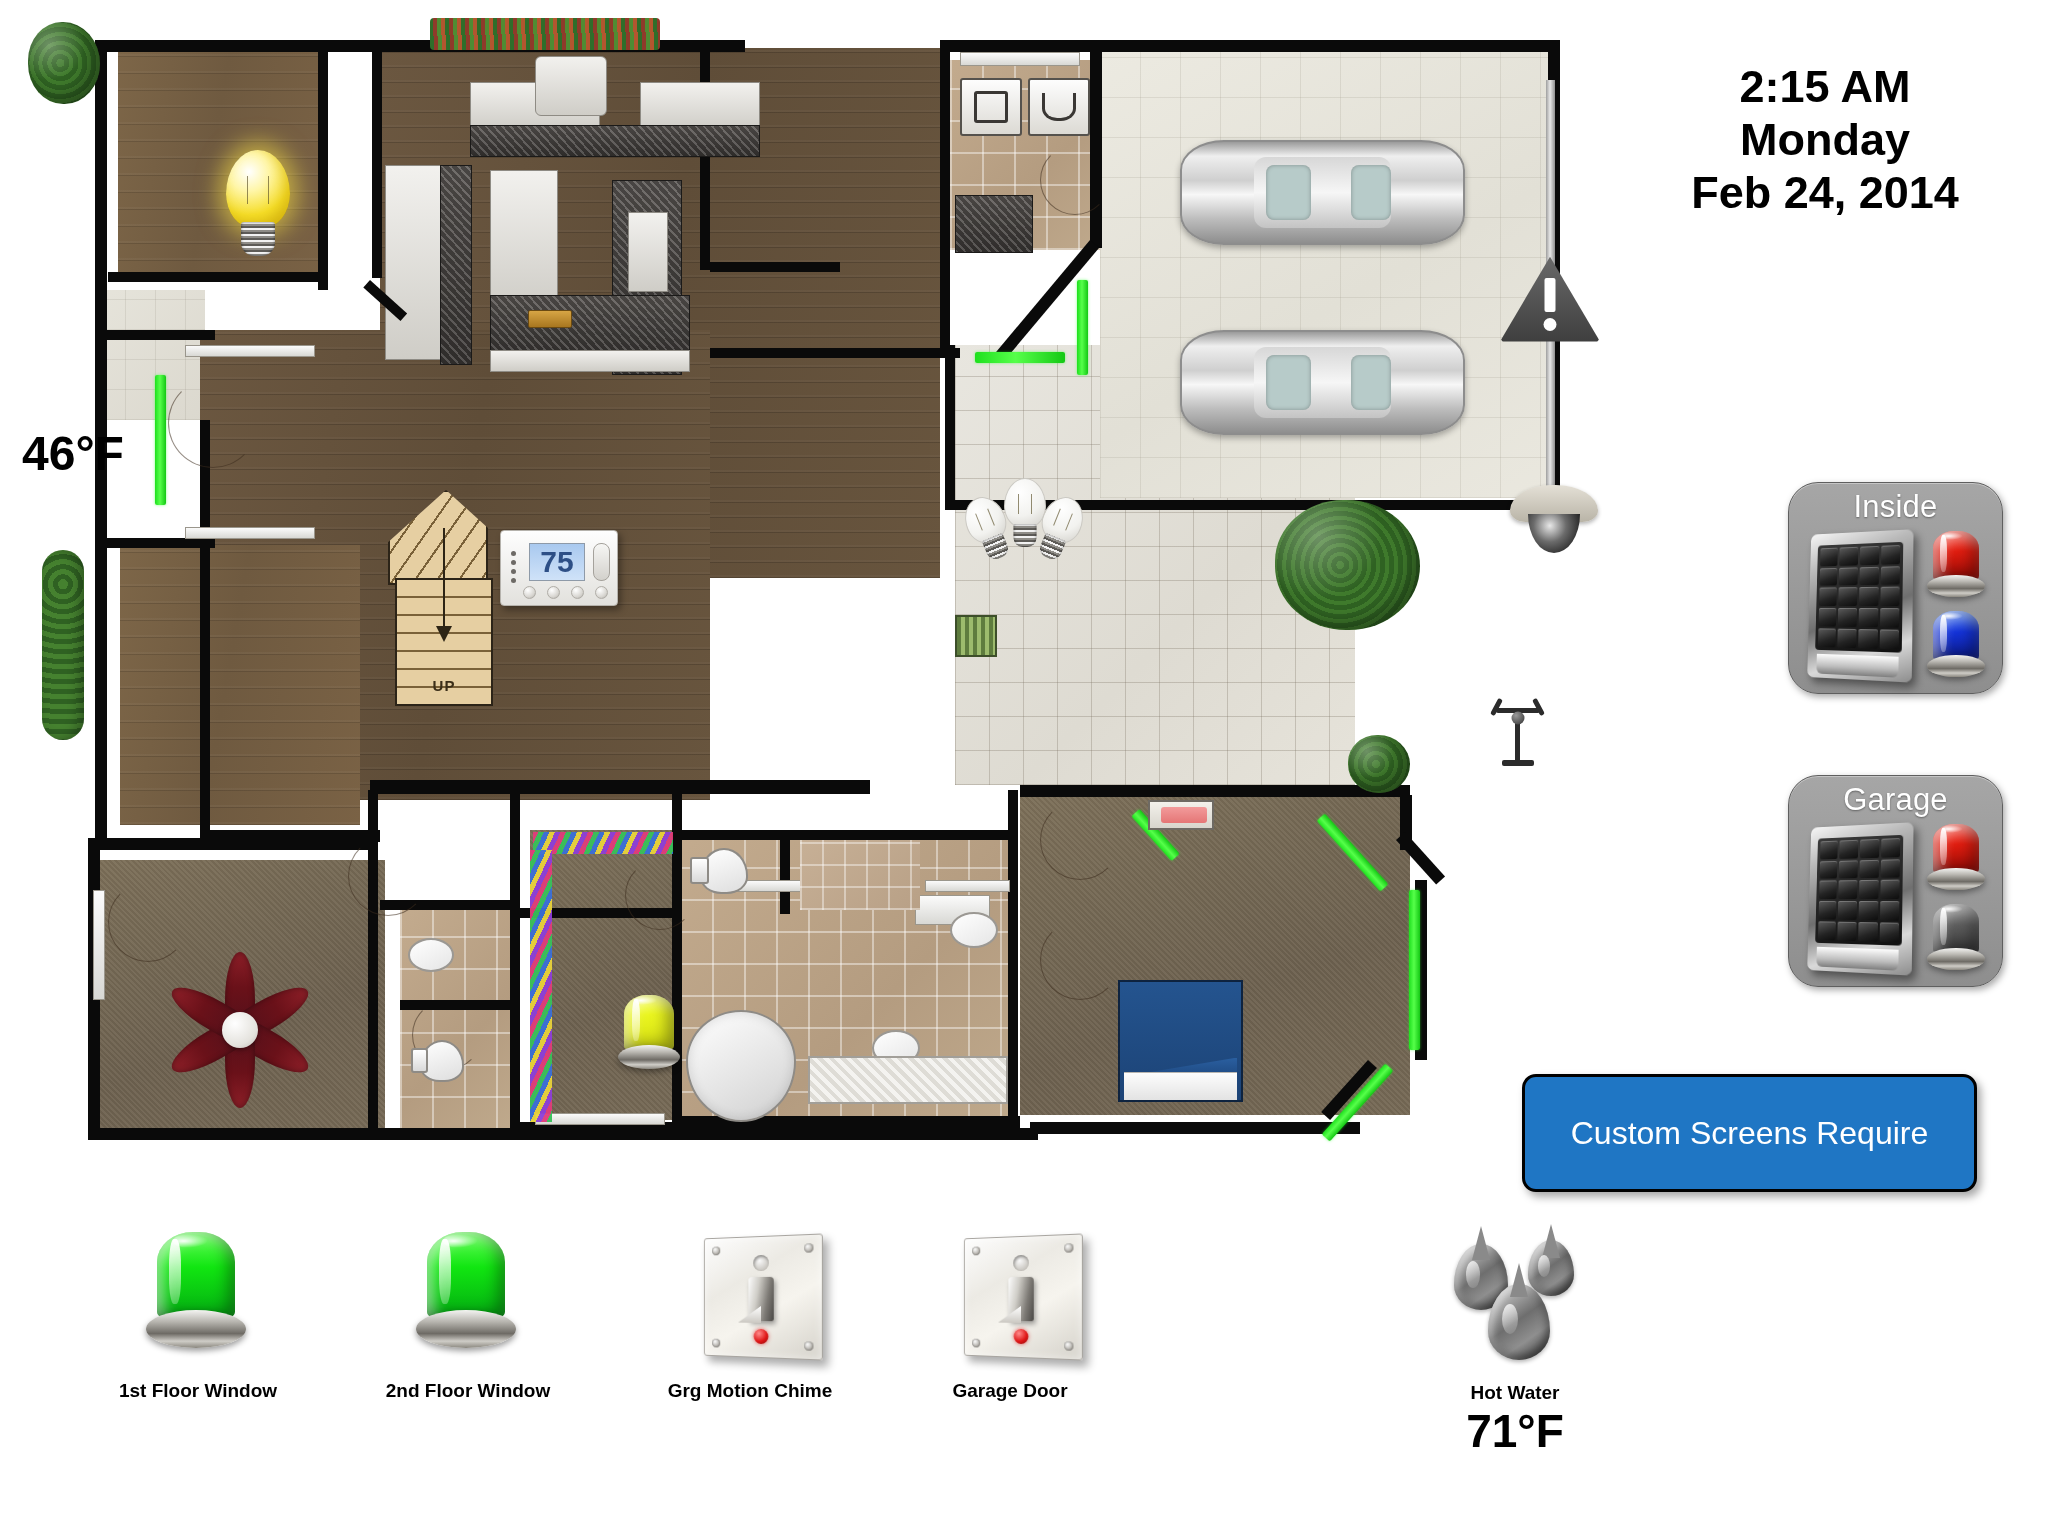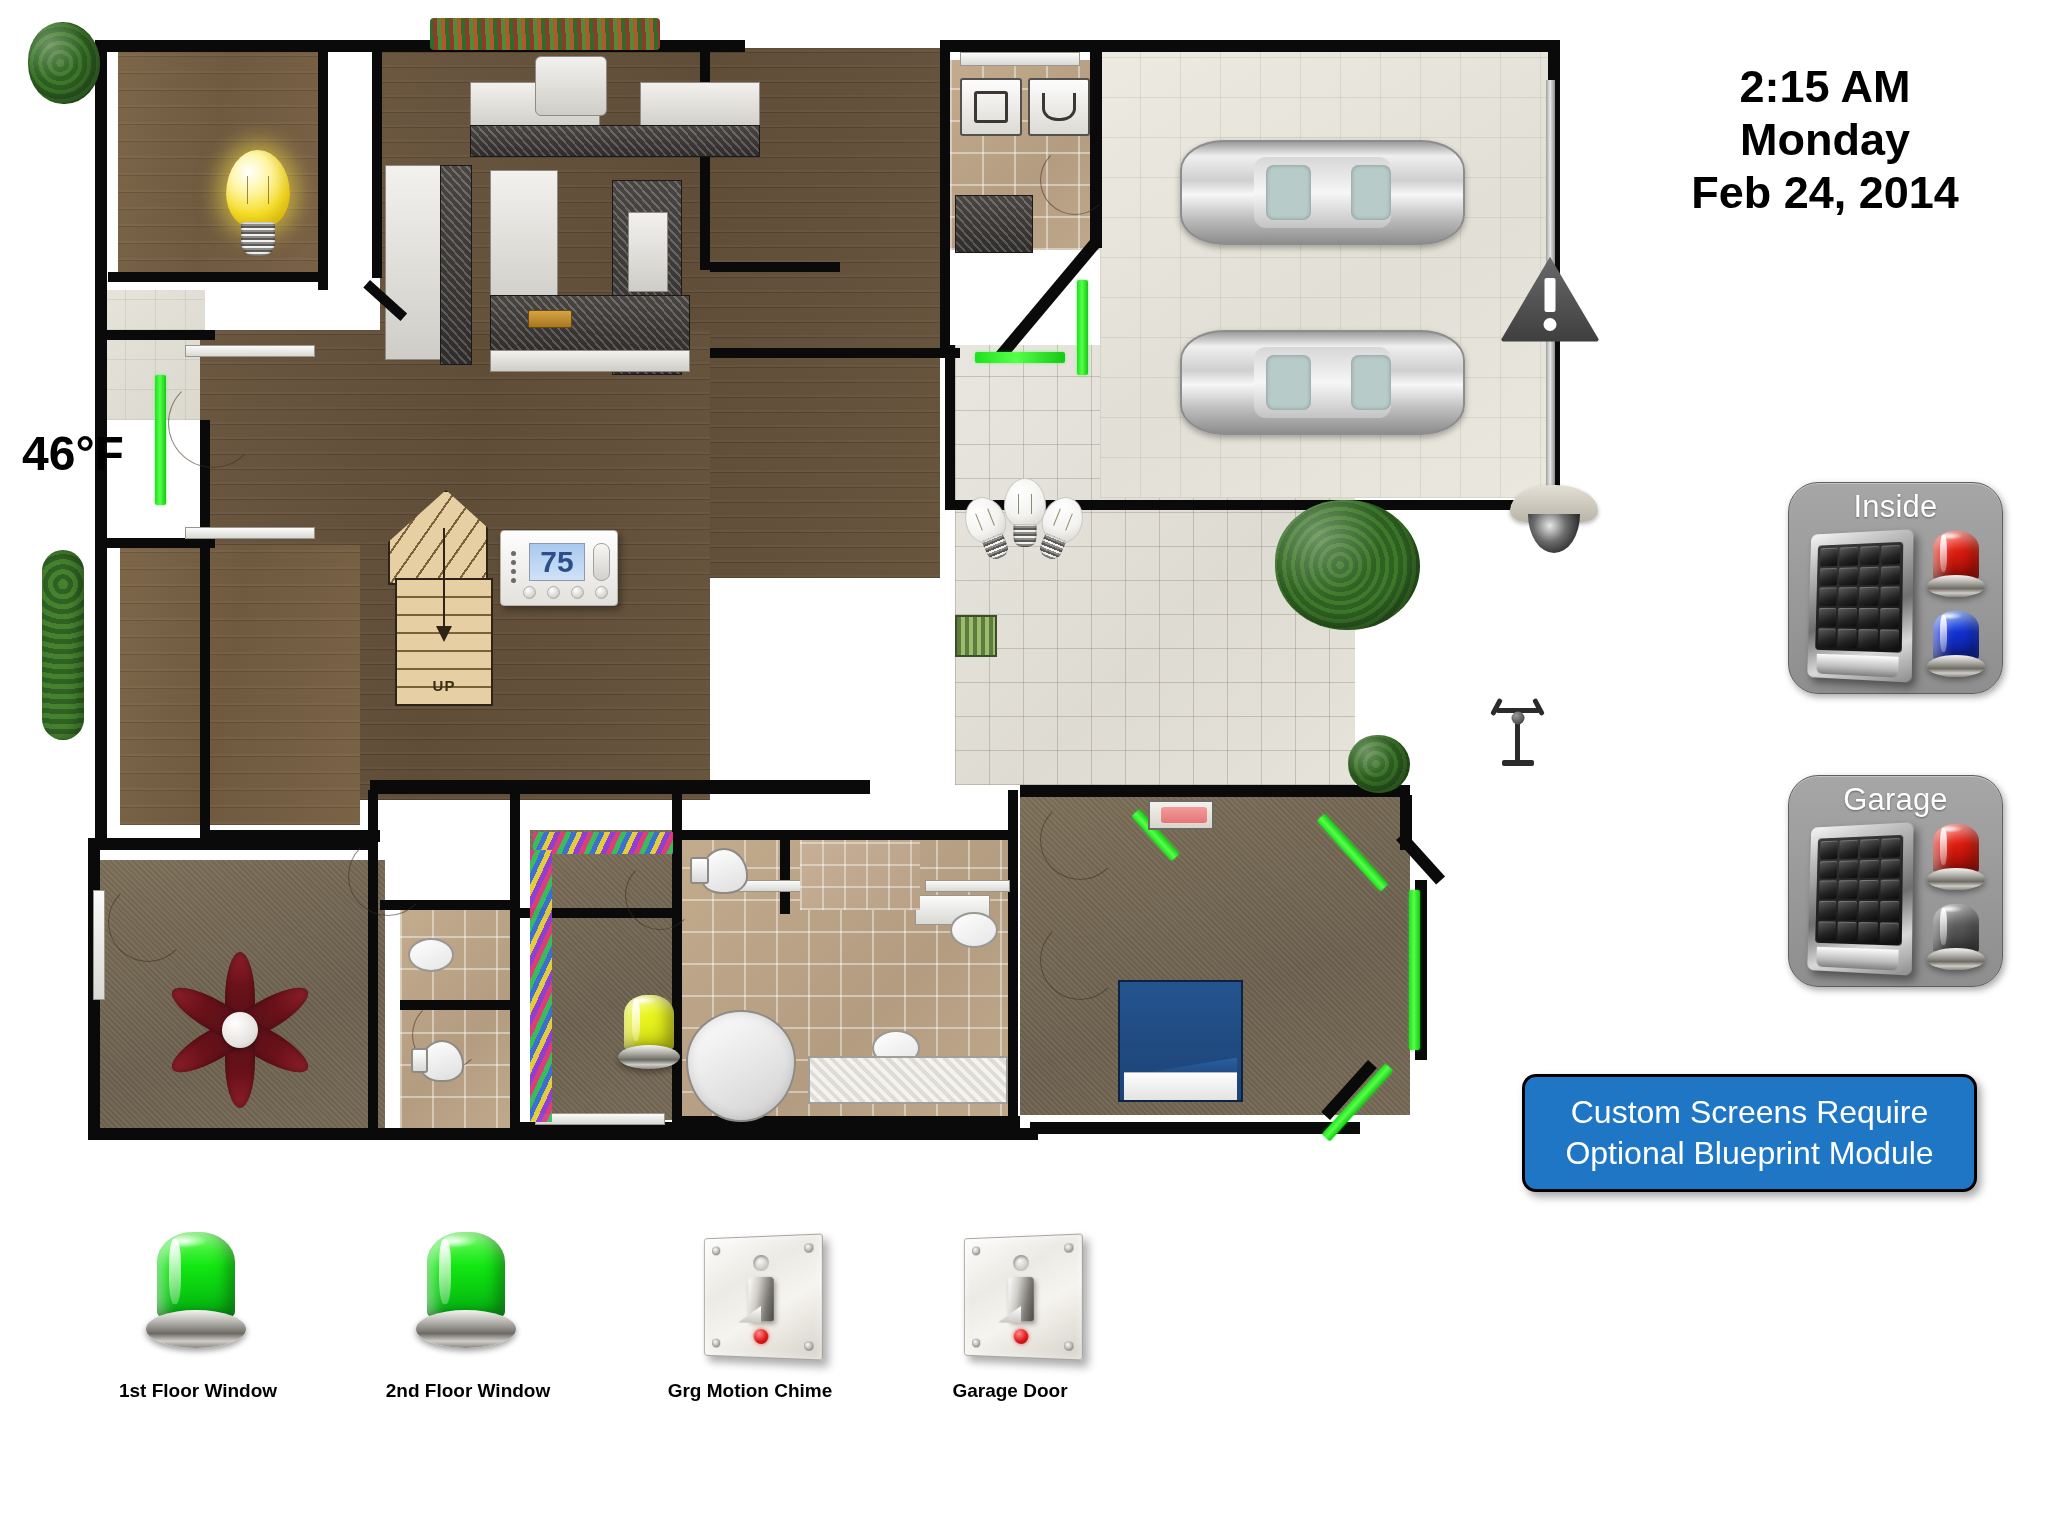--- a/index.html
+++ b/index.html
@@ -703,21 +703,20 @@
     <div class="beacon" style="position:absolute; left:138px; top:128px; width:58px; height:72px;">
       <div class="dome" style="top:0; width:46px; height:50px;
            background:linear-gradient(180deg,#9a9a9a 0%,#5e5e5e 42%,#343434 100%);"></div>
       <div class="base" style="top:44px; width:58px; height:22px;"></div>
     </div>
   </div>
 
   <div class="notice" style="left:1522px; top:1052px; width:455px; height:118px;margin-top:22px;">
     <div>
       <div>Custom Screens Require</div>
-      <div>Optional Blueprint Module</div>
     </div>
   </div>
 
   <div class="status-item" style="left:118px; top:1232px; width:160px; height:230px;">
     <div class="beacon" style="position:absolute; left:28px; top:0; width:100px; height:125px;">
       <div class="dome" style="top:0; width:78px; height:88px;
            background:linear-gradient(180deg,#69ff5c 0%,#11e611 40%,#03ab12 100%);"></div>
       <div class="base" style="top:78px; width:100px; height:38px;"></div>
     </div>
     <div class="lbl" style="top:148px;">1st Floor Window</div>
@@ -751,14 +750,23 @@
       <div class="screw-h" style="right:8px; top:8px;"></div>
       <div class="screw-h" style="left:8px;  bottom:8px;"></div>
       <div class="screw-h" style="right:8px; bottom:8px;"></div>
       <div class="hole" style="top:18px;"></div>
       <div class="lever" style="top:40px;"></div>
       <div class="led" style="top:92px;"></div>
     </div>
     <div class="lbl" style="top:148px;">Garage Door</div>
   </div>
 
+  <div class="status-item" style="left:1420px; top:1222px; width:190px; height:260px;">
+    <div style="position:absolute; left:0; top:0; width:190px; height:130px;">
+      <div class="drop" style="left:34px; top:22px; width:54px; height:66px;"></div>
+      <div class="drop" style="left:108px;top:18px; width:46px; height:56px;"></div>
+      <div class="drop" style="left:68px; top:62px; width:62px; height:76px;"></div>
+    </div>
+    <div class="lbl" style="top:160px;">Hot Water</div>
+    <div class="big" style="top:182px;">71°F</div>
+  </div>
 
 </div>
 
 </body></html>

